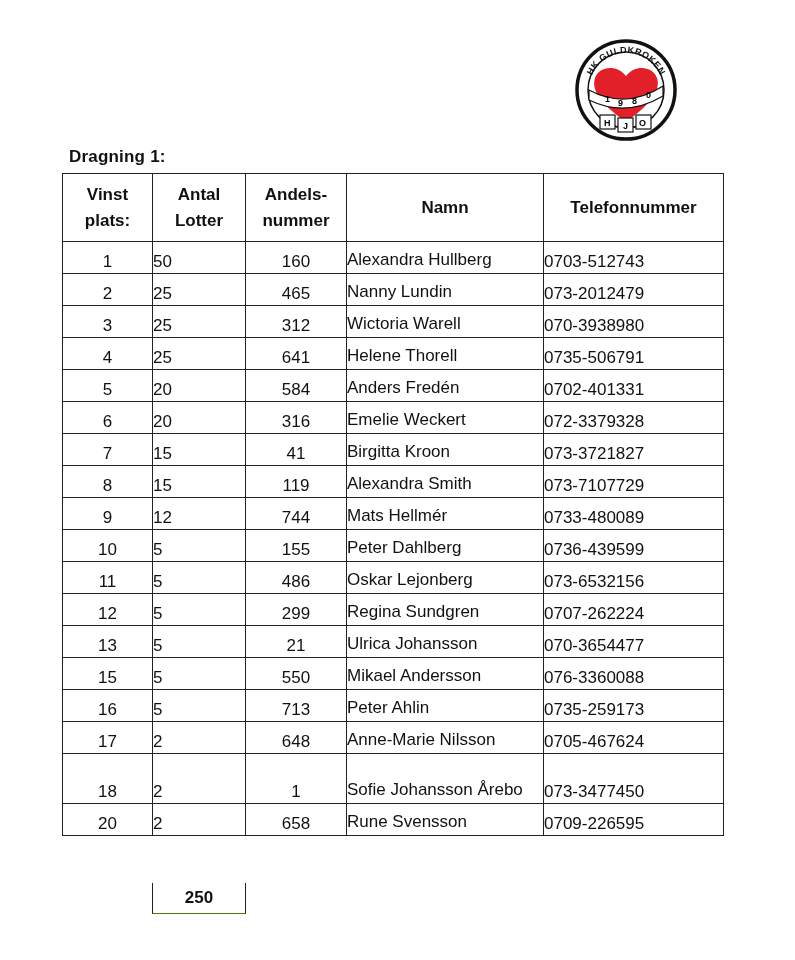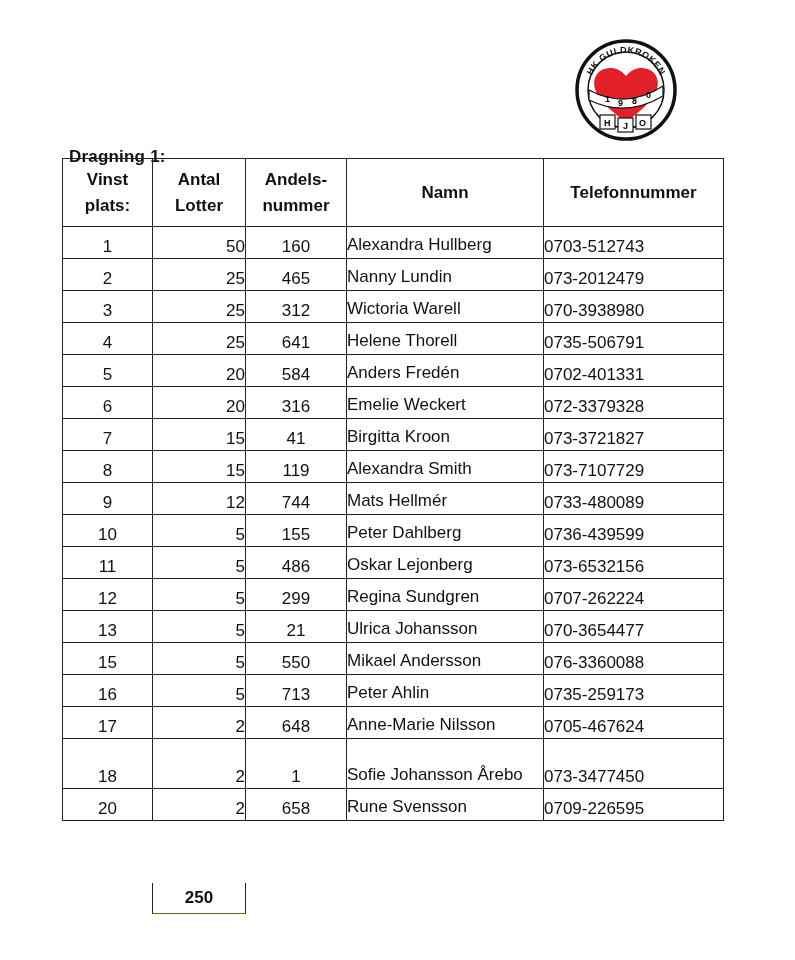--- a/index.html
+++ b/index.html
@@ -1,26 +1,26 @@
 <!DOCTYPE html>
 <html><head>
   <meta charset="utf-8">
   <style>
     html, body { margin: 0; padding: 0; background: #ffffff; }
     body { width: 795px; height: 960px; position: relative; overflow: hidden;
            font-family: "Liberation Sans", sans-serif; color: #111; }
     .logo { position: absolute; left: 571px; top: 38px; width: 110px; height: 104px; }
     .title { position: absolute; left: 69px; top: 147px; font-size: 17px; font-weight: bold; letter-spacing: 0.2px; }
-    table.draw { position: absolute; left: 62px; top: 158px; border-collapse: collapse; table-layout: fixed; }
+    table.draw { position: absolute; left: 62px; top: 173px; border-collapse: collapse; table-layout: fixed; }
     table.draw th, table.draw td { border: 1px solid #222; font-size: 17px; padding: 0; }
     table.draw th { font-weight: bold; height: 67px; text-align: center; line-height: 26px; vertical-align: middle; }
     table.draw td { height: 30px; vertical-align: bottom; padding-bottom: 1px; }
     col.c1 { width: 90px; } col.c2 { width: 93px; } col.c3 { width: 101px; } col.c4 { width: 197px; } col.c5 { width: 180px; }
     td.place { text-align: center; }
-    td.lots { text-align: right; padding-right: 4px; }
+    td.lots { padding-right: 4px; }
     td.share { text-align: center; }
     td.name { text-align: left; padding-left: 6px; line-height: 24px; }
     td.phone { text-align: left; padding-left: 7px; }
     tr.tall td { height: 48px; }
     .total { position: absolute; left: 152px; top: 883px; width: 92px; height: 30px;
              border-left: 1px solid #222; border-right: 1px solid #222; border-bottom: 1px solid #4d7c0f;
              text-align: center; font-weight: bold; font-size: 17px; line-height: 30px; }
   </style>
 </head>
 <body>

